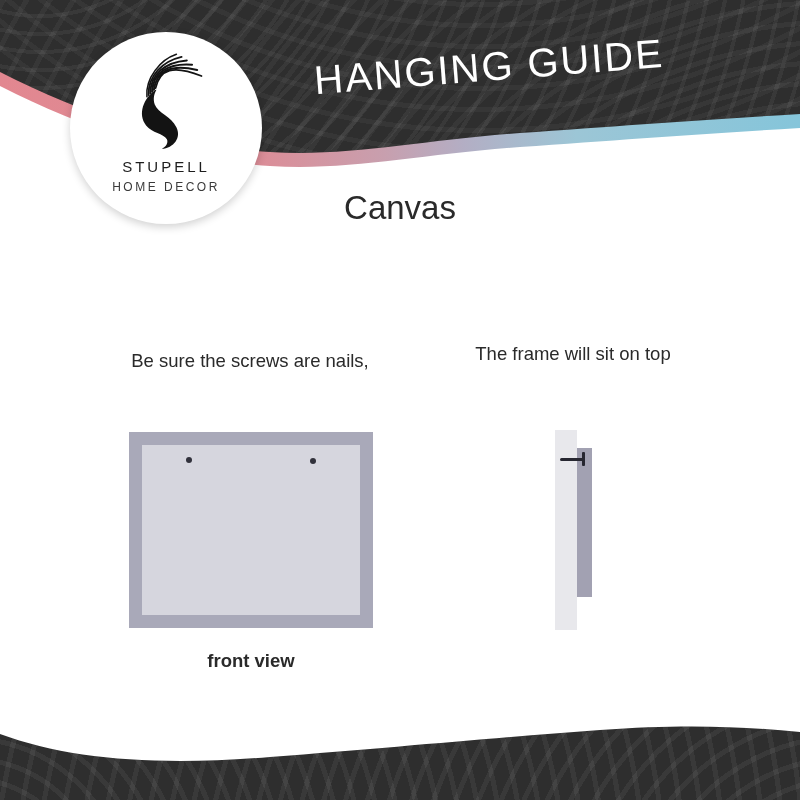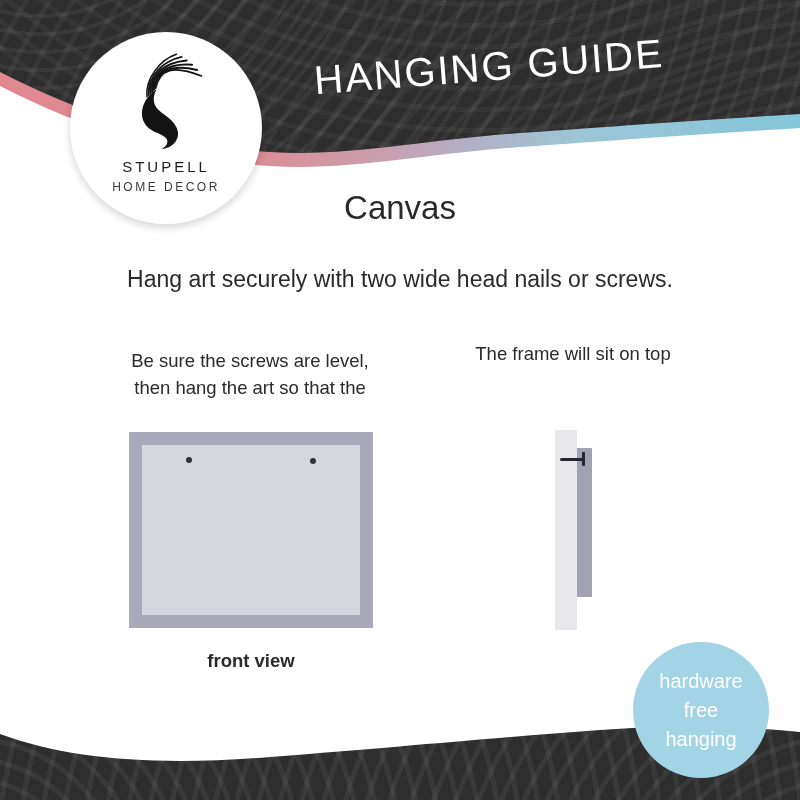--- a/index.html
+++ b/index.html
@@ -90,41 +90,34 @@
         <path d="M36,46 C39,24 55,16 86,23" stroke-width="2.3"></path>
         <path d="M38,44 C43,22 58,17 91,30" stroke-width="2.0"></path>
       </g>
       <path fill="#131313" d="M38,46 C24,56 17,74 27,87 C34,96 47,96 51,103 C53,107 50,112 45,114 C59,113 68,101 62,89 C56,77 41,73 37,63 C35,57 36,51 39,46 Z"></path>
     </svg>
     <div class="brand-name">STUPELL</div>
     <div class="brand-sub">HOME DECOR</div>
   </div>
 
   <div class="product-type">Canvas</div>
-  <div class="intro">Hang art securely with two wide head nails or screws.</div>
 
   <div class="instr instr-left">
-    <span>Be sure the screws are level,</span>
-    <span>then hang the art so that the</span>
+    <span>Be sure the screws are nails,</span>
   </div>
   <div class="front-frame">
     <div class="front-canvas"></div>
   </div>
   <div class="screw-dot d1"></div>
   <div class="screw-dot d2"></div>
   <div class="caption caption-front">front view</div>
 
   <div class="instr instr-right">
     <span>The frame will sit on top</span>
   </div>
   <div class="side-canvas"></div>
   <div class="side-frame"></div>
   <div class="nail-shank"></div>
   <div class="nail-head"></div>
 
   <div class="footer-dark"></div>
-  <div class="badge-circle">
-    <span>hardware</span>
-    <span>free</span>
-    <span>hanging</span>
-  </div>
 
 </div>
 
 </body></html>

